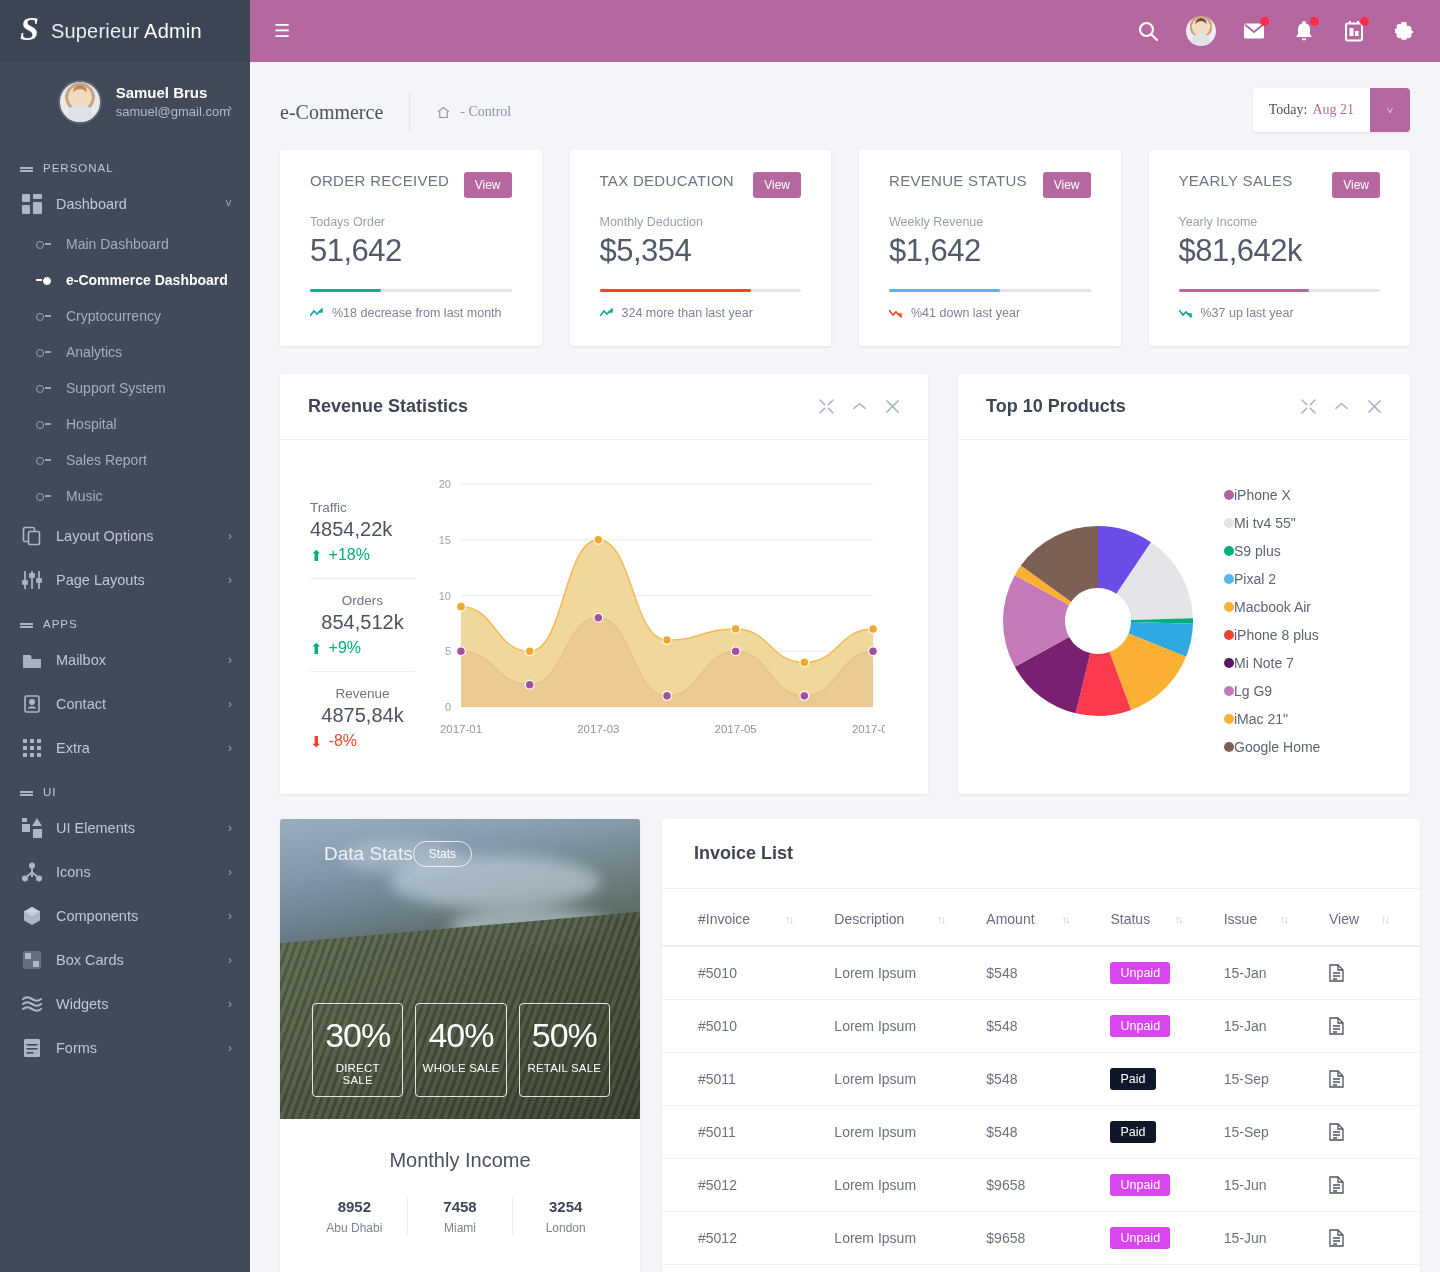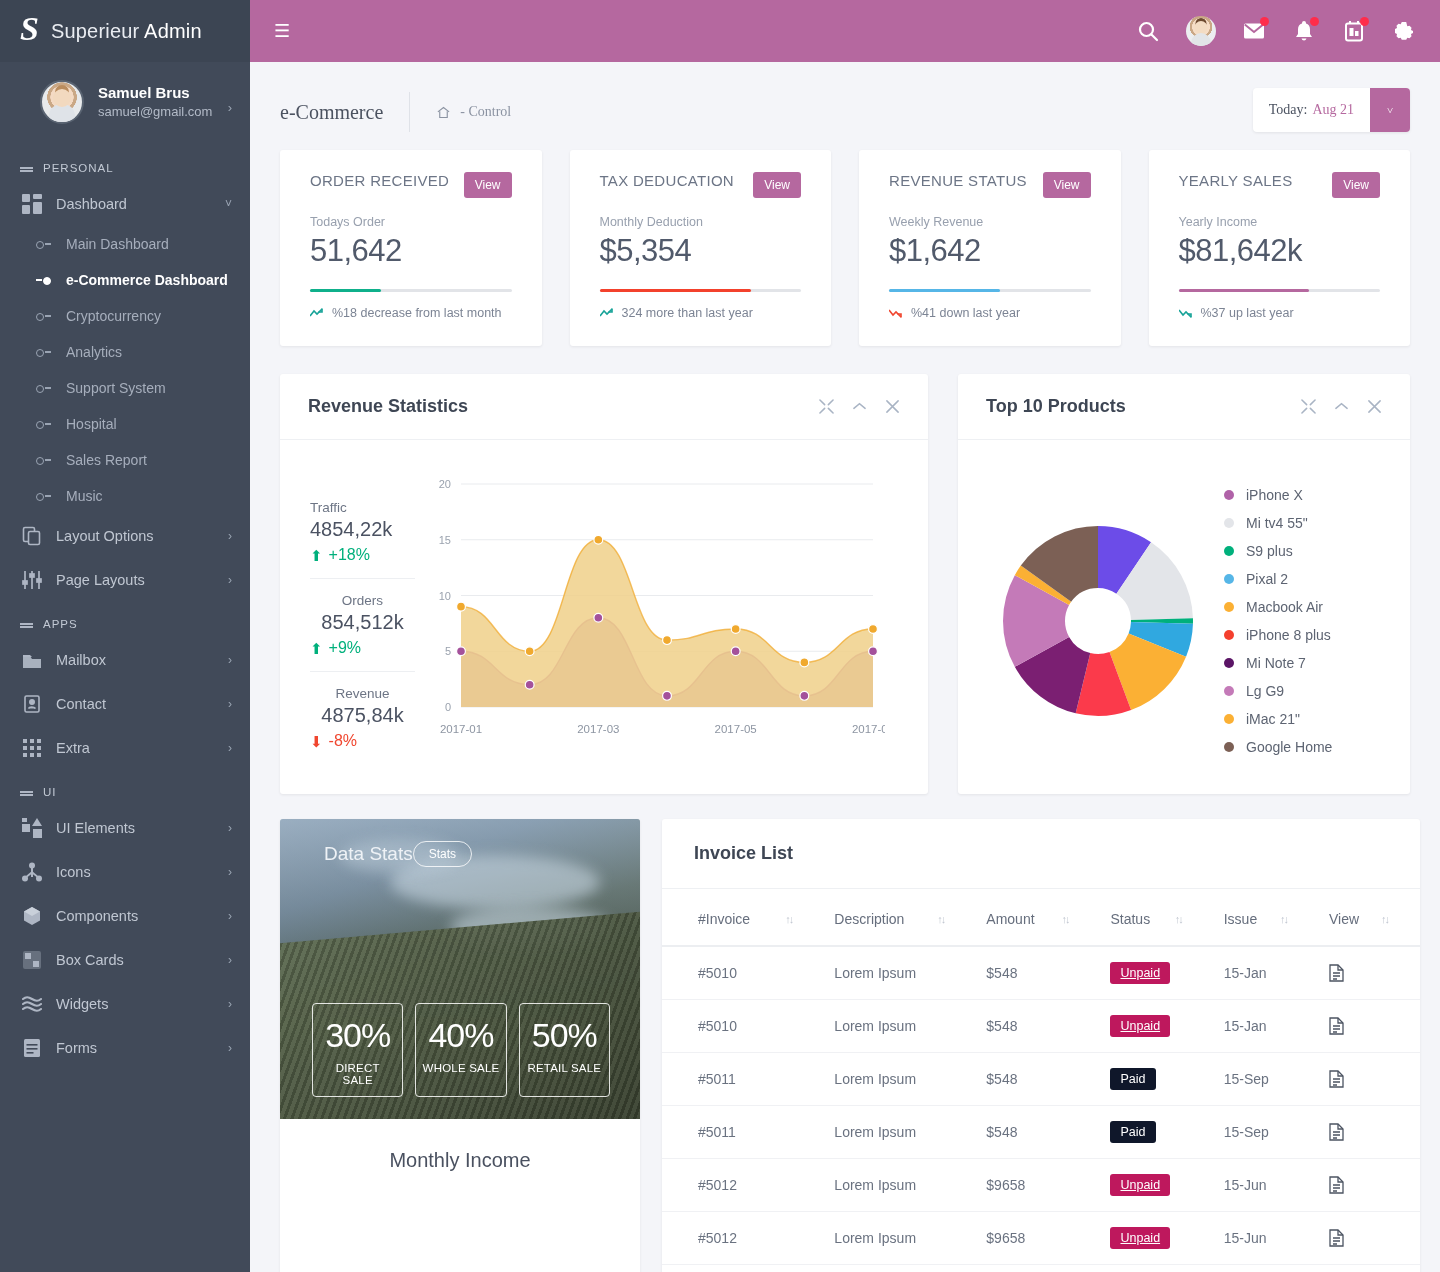--- a/index.html
+++ b/index.html
@@ -23,21 +23,21 @@
   .brand-logo {
     font-size: 34px; line-height: 1; color: #fff;
     font-family: "Liberation Serif", serif; font-style: italic; font-weight: bold;
     transform: translateY(-2px);
   }
   .brand-text { font-size: 20px; color: #e9ecf1; letter-spacing: .2px; }
   .brand-text b { font-weight: 400; color: #fff; }
 
   .profile {
     display: flex; align-items: center; gap: 14px;
-    padding: 18px 20px 22px 40px; position: relative;
+    padding: 18px 20px 22px 40px; position: relative; justify-content: flex-end;
   }
   .avatar-lg {
     width: 44px; height: 44px; border-radius: 50%;
     background: radial-gradient(circle at 50% 38%, #f4dac4 0 36%, #caa886 37% 46%, #e8eaec 47% 100%);
     border: 2px solid #5a6472; overflow: hidden; position: relative; flex: none;
   }
   .avatar-lg::after {
     content: ""; position: absolute; left: 50%; top: 56%;
     width: 26px; height: 22px; transform: translateX(-50%);
     background: #dfe3e8; border-radius: 12px 12px 0 0;
@@ -176,21 +176,21 @@
   .rl-delta { font-size: 16px; margin-top: 5px; display: flex; align-items: center; gap: 6px; }
   .rl-delta.up { color: #00b07c; }
   .rl-delta.down { color: #f0462f; }
   .arrow-gl { font-size: 15px; line-height: 1; }
   .chart-wrap { flex: 1; position: relative; }
 
   .products-panel { width: 452px; height: 420px; }
   .prod-body { display: flex; align-items: center; padding: 22px 20px 0 20px; height: 340px; }
   .donut-wrap { width: 240px; display: flex; align-items: center; justify-content: center; }
   .legend-list { flex: 1; padding-left: 6px; }
-  .legend-row { display: flex; align-items: center; gap: 12px; padding: 6px 0; font-size: 14px; color: #5d6472; }
+  .legend-row { display: flex; align-items: center; padding: 6px 0; font-size: 14px; color: #5d6472; }
   .legend-chip { width: 10px; height: 10px; border-radius: 50%; flex: none; }
 
   
   .bottom-row { display: flex; gap: 22px; padding: 25px 20px 0 30px; }
   .datastats-card {
     width: 360px; background: #fff; border-radius: 3px;
     box-shadow: 0 1px 3px rgba(0,0,0,.07); overflow: hidden; height: 462px;
   }
   .ds-hero {
     height: 300px; position: relative; overflow: hidden;
@@ -249,21 +249,21 @@
   }
   table.inv th:first-child, table.inv td:first-child { padding-left: 36px; }
   .th-inner { display: flex; align-items: center; justify-content: space-between; padding-right: 22px; }
   .sort-ic { color: #c0c6d0; font-size: 11px; letter-spacing: -2px; }
   table.inv td {
     font-size: 14px; color: #6a7280; padding: 15px 10px; border-bottom: 1px solid #f0f1f4;
   }
   .pill {
     display: inline-block; color: #fff; font-size: 12.5px; padding: 4px 10px; border-radius: 3px;
   }
-  .pill.unpaid { background: #be185d; text-decoration: underline; }
+  .pill.unpaid { background: #d946ef; }
   .pill.paid { background: #0f172a; }
   .doc-ic { width: 15px; height: 18px; display: block; color: #4c5462; cursor: pointer; }
 </style>
 </head>
 <body>
 
 <div class="app">
 
   <aside class="sidebar">
     <div class="brand">
@@ -786,20 +786,34 @@
               <div class="ds-lbl">WHOLE SALE</div>
             </div>
             <div class="ds-box">
               <div class="ds-pct">50%</div>
               <div class="ds-lbl">RETAIL SALE</div>
             </div>
           </div>
         </div>
         <div class="mi-wrap">
           <div class="mi-title">Monthly Income</div>
+          <div class="mi-row">
+            <div class="mi-cell">
+              <div class="mi-num">8952</div>
+              <div class="mi-city">Abu Dhabi</div>
+            </div>
+            <div class="mi-cell">
+              <div class="mi-num">7458</div>
+              <div class="mi-city">Miami</div>
+            </div>
+            <div class="mi-cell">
+              <div class="mi-num">3254</div>
+              <div class="mi-city">London</div>
+            </div>
+          </div>
         </div>
       </div>
 
       <div class="invoice-card">
         <div class="inv-head">
           <div class="inv-title">Invoice List</div>
         </div>
         <table class="inv">
           <thead>
             <tr>

